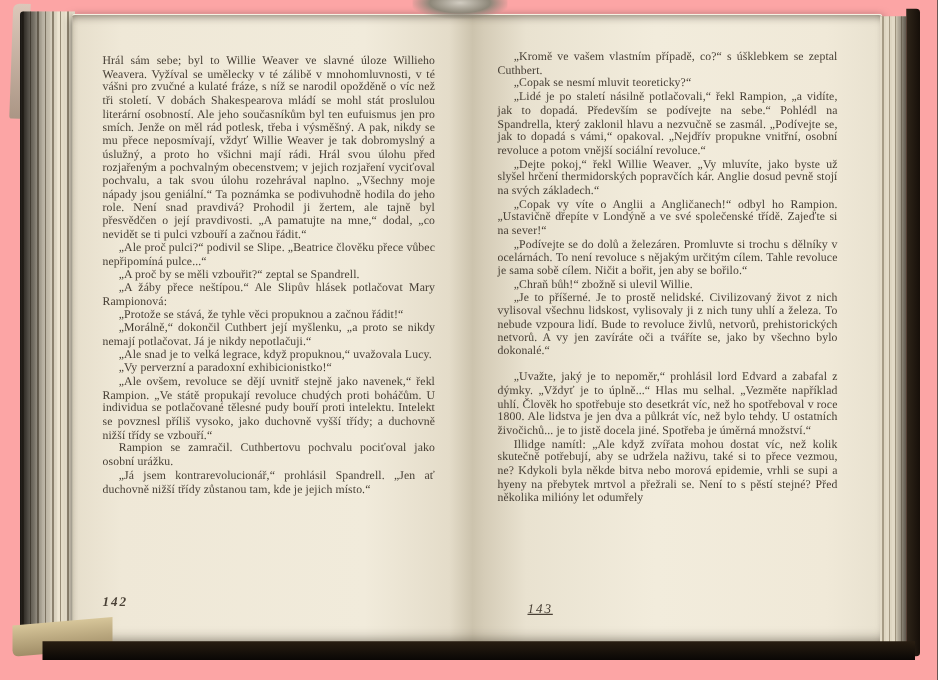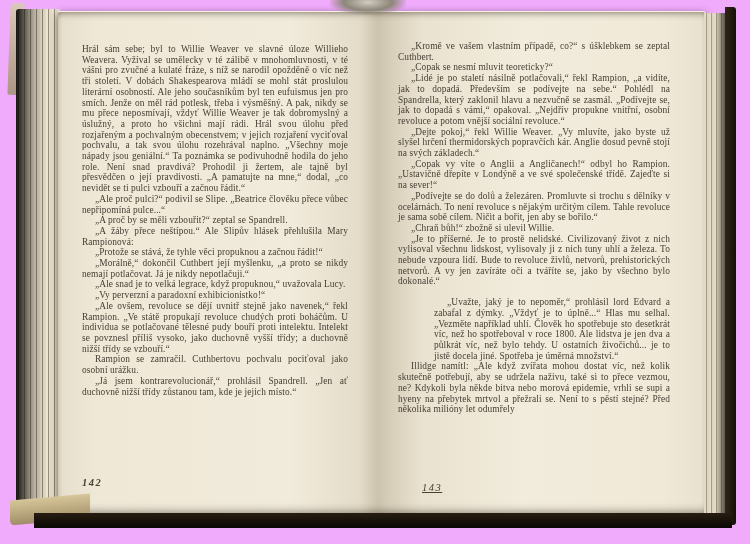--- a/index.html
+++ b/index.html
@@ -1,18 +1,18 @@
 <!DOCTYPE html>
 <html><head>
 <meta charset="utf-8">
 <style>
   html,body { margin:0; padding:0; background:#000; }
   #screen {
     position:relative; width:750px; height:544px; overflow:hidden;
-    background:#f0abfc;
+    background:#fca5a5;
     font-family:"Liberation Serif", "DejaVu Serif", serif;
   }
   
   .spread {
     position:absolute; left:58px; top:11px; width:648px; height:502px;
     border-radius:2px 3px 3px 2px;
     background:linear-gradient(90deg,
       #e6decb 0%, #efe8d7 6%, #f1ebdb 36%, #e4dcc9 46.5%,
       #ccc3ad 49.4%, #d5ccb7 50.8%, #e9e2d0 56%, #f2ecdc 72%,
       #f0e9d8 93%, #e8e1cf 100%);
@@ -67,21 +67,21 @@
   
   .page-text {
     position:absolute; color:#453d33;
     font-size:9.4px; line-height:10.7px;
     text-align:justify; letter-spacing:.1px;
   }
   .left-text  { left:82px;  top:44px; width:266px; }
   .right-text { left:398px; top:41px; width:272px; }
   .para { margin:0; text-indent:13px; }
   .para.no-indent { text-indent:0; }
-  .para.gap-before { margin-top:10px;margin-left:36px; }
+  .para.gap-before { margin-top:10px; }
   .pageno {
     position:absolute; font-style:italic; font-size:10.5px;
     color:#4a4136; letter-spacing:1.5px;
   }
   .pageno-left  { left:82px;  top:477px;font-weight:bold; }
   .pageno-right { left:422px; top:482px;text-decoration:underline; }
 </style>
 </head>
 <body>
 
@@ -92,21 +92,21 @@
   <div class="right-stack"></div>
   <div class="right-cover"></div>
   <div class="bottom-tab"></div>
   <div class="under-shadow"></div>
   <div class="spine-smudge"></div>
 
   <div class="page-text left-text">
       <p class="para no-indent">Hrál sám sebe; byl to Willie Weaver ve slavné úloze Willieho Weavera. Vyžíval se umělecky v té zálibě v mnohomluvnosti, v té vášni pro zvučné a kulaté fráze, s níž se narodil opožděně o víc než tři století. V dobách Shakespearova mládí se mohl stát proslulou literární osobností. Ale jeho současníkům byl ten eufuismus jen pro smích. Jenže on měl rád potlesk, třeba i výsměšný. A pak, nikdy se mu přece neposmívají, vždyť Willie Weaver je tak dobromyslný a úslužný, a proto ho všichni mají rádi. Hrál svou úlohu před rozjařeným a pochvalným obecenstvem; v jejich rozjaření vyciťoval pochvalu, a tak svou úlohu rozehrával naplno. „Všechny moje nápady jsou geniální.“ Ta poznámka se podivuhodně hodila do jeho role. Není snad pravdivá? Prohodil ji žertem, ale tajně byl přesvědčen o její pravdivosti. „A pamatujte na mne,“ dodal, „co nevidět se ti pulci vzbouří a začnou řádit.“</p>
       <p class="para">„Ale proč pulci?“ podivil se Slipe. „Beatrice člověku přece vůbec nepřipomíná pulce...“</p>
       <p class="para">„A proč by se měli vzbouřit?“ zeptal se Spandrell.</p>
-      <p class="para">„A žáby přece neštípou.“ Ale Slipův hlásek přehlušila Mary Rampionová:</p>
+      <p class="para">„A žáby přece neštípou.“ Ale Slipův hlásek potlačovat Mary Rampionová:</p>
       <p class="para">„Protože se stává, že tyhle věci propuknou a začnou řádit!“</p>
       <p class="para">„Morálně,“ dokončil Cuthbert její myšlenku, „a proto se nikdy nemají potlačovat. Já je nikdy nepotlačuji.“</p>
       <p class="para">„Ale snad je to velká legrace, když propuknou,“ uvažovala Lucy.</p>
       <p class="para">„Vy perverzní a paradoxní exhibicionistko!“</p>
       <p class="para">„Ale ovšem, revoluce se dějí uvnitř stejně jako navenek,“ řekl Rampion. „Ve státě propukají revoluce chudých proti boháčům. U individua se potlačované tělesné pudy bouří proti intelektu. Intelekt se povznesl příliš vysoko, jako duchovně vyšší třídy; a duchovně nižší třídy se vzbouří.“</p>
       <p class="para">Rampion se zamračil. Cuthbertovu pochvalu pociťoval jako osobní urážku.</p>
       <p class="para">„Já jsem kontrarevolucionář,“ prohlásil Spandrell. „Jen ať duchovně nižší třídy zůstanou tam, kde je jejich místo.“</p>
     </div>
 
   <div class="page-text right-text">

